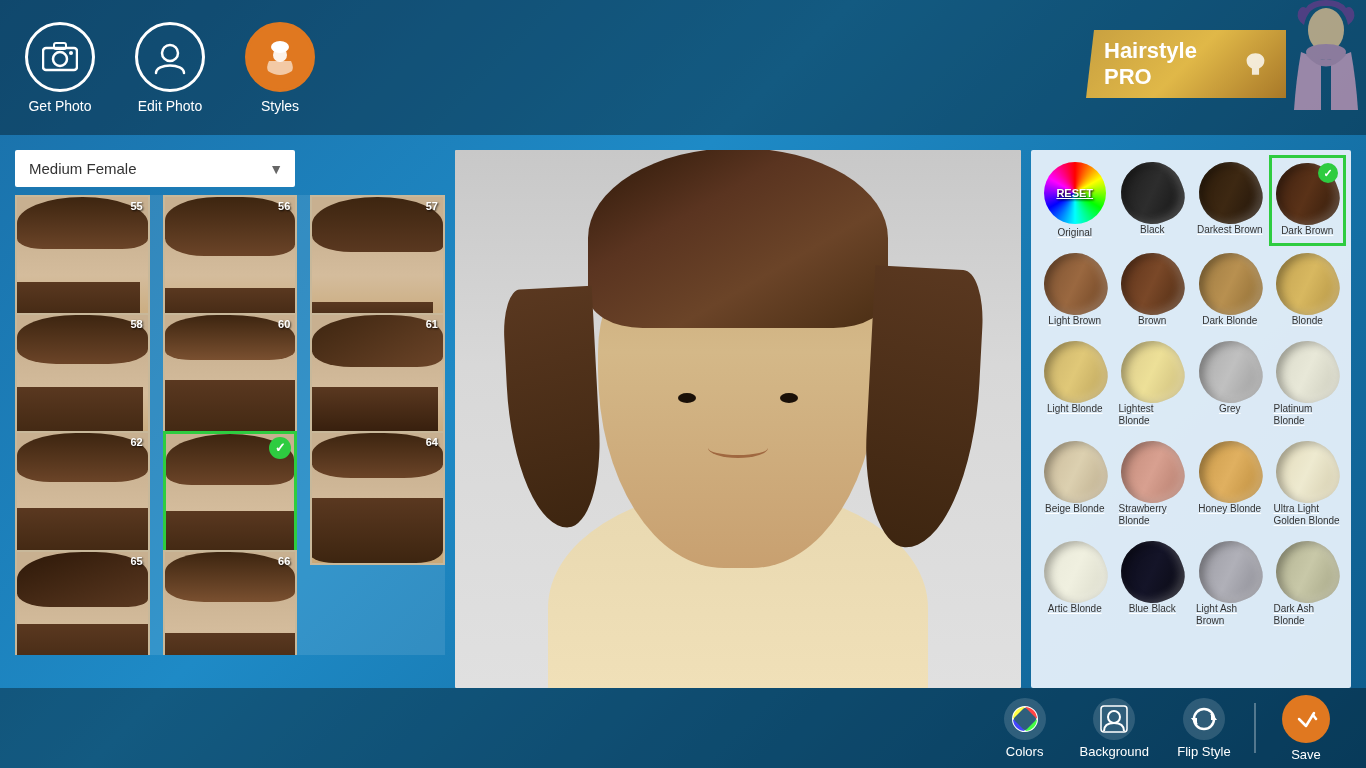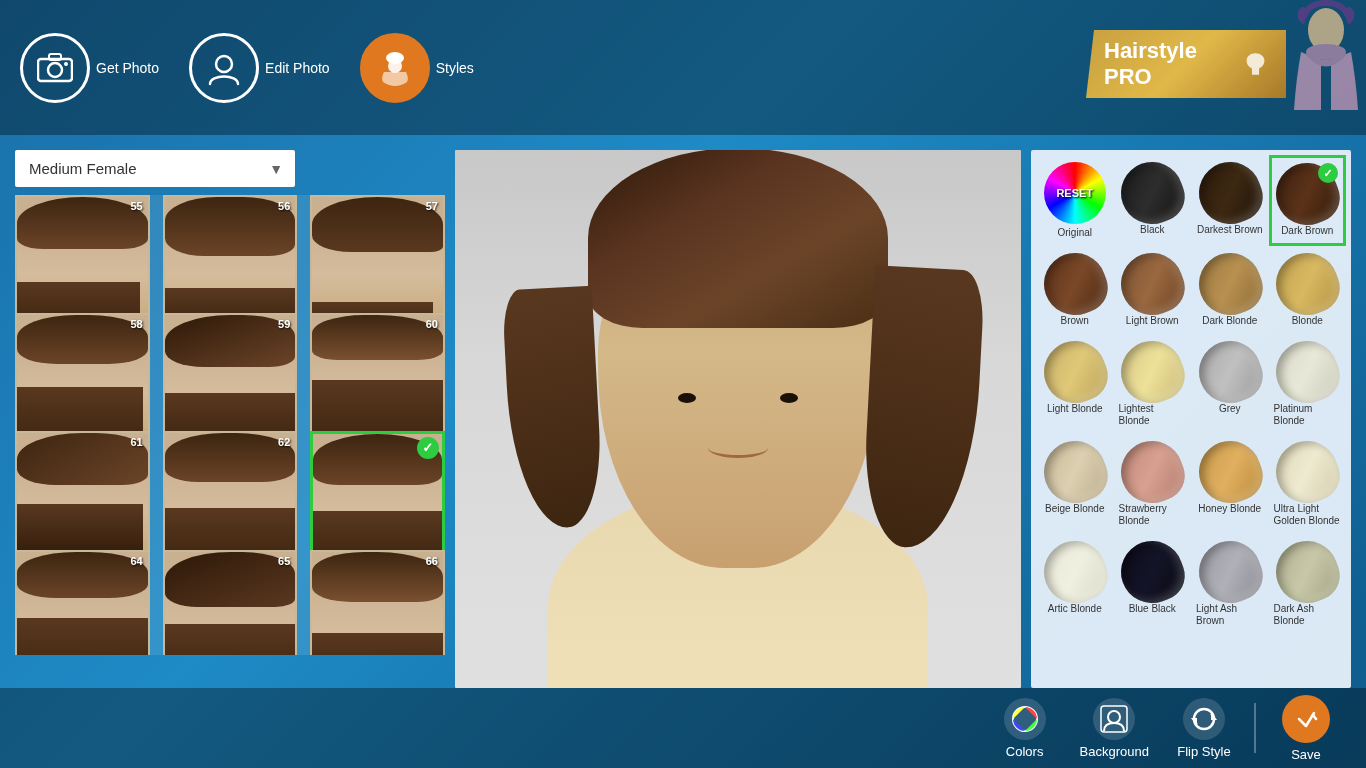--- a/index.html
+++ b/index.html
@@ -22,21 +22,21 @@
       padding: 0 20px;
       position: relative;
     }
     .top-nav {
       display: flex;
       gap: 30px;
       align-items: center;
     }
     .nav-item {
       display: flex;
-      flex-direction: row;
+      flex-direction: column;
       align-items: center;
       gap: 6px;
       cursor: pointer;
       color: white;
       min-width: 80px;
     }
     .nav-icon-circle {
       width: 70px;
       height: 70px;
       border-radius: 50%;
@@ -79,20 +79,21 @@
       right: 80px;
       top: 30px;
     }
 
     
     .main-content {
       display: flex;
       height: calc(768px - 135px - 80px);
       padding: 15px 15px 0 15px;
       gap: 10px;
+      text-decoration: underline;
     }
 
     
     .left-panel {
       width: 430px;
       flex-shrink: 0;
       display: flex;
       flex-direction: column;
       gap: 8px;
     }
@@ -456,27 +457,20 @@
 
       <div class="style-cell">
         <div class="thumb-face">
           <div class="thumb-hair-top" style="height:38%;background:linear-gradient(180deg,#3d2510,#6b4428);border-radius:45% 45% 30% 30%;"></div>
           <div class="thumb-hair-side" style="height:45%;left:-5px;right:5px;"></div>
         </div>
         <span class="style-cell-num">58</span>
       </div>
       <div class="style-cell">
         <div class="thumb-face">
-          <div class="thumb-hair-top" style="height:40%;background:linear-gradient(160deg,#2d1808,#6b4428);border-radius:50% 40% 20% 30%;"></div>
-          <div class="thumb-hair-side" style="height:40%;left:-5px;right:-5px;background:linear-gradient(180deg,#5a3820,#3d2510);"></div>
-        </div>
-        <span class="style-cell-num">59</span>
-      </div>
-      <div class="style-cell">
-        <div class="thumb-face">
           <div class="thumb-hair-top" style="height:35%;background:linear-gradient(180deg,#3d2510,#7a5030);border-radius:40% 50% 20% 20%;"></div>
           <div class="thumb-hair-side" style="height:50%;left:-5px;right:-3px;"></div>
         </div>
         <span class="style-cell-num">60</span>
       </div>
 
       <div class="style-cell">
         <div class="thumb-face">
           <div class="thumb-hair-top" style="height:40%;background:linear-gradient(150deg,#3d2510,#6b4428);border-radius:50% 40% 20% 30%;"></div>
           <div class="thumb-hair-side" style="height:45%;left:-5px;right:5px;background:linear-gradient(180deg,#5a3820,#2d1808);"></div>
@@ -565,27 +559,27 @@
         <span class="color-label">Darkest Brown</span>
       </div>
 
       <div class="color-cell selected">
         <div class="swatch-shape swatch-dark-brown"></div>
         <div class="color-cell-check">✓</div>
         <span class="color-label">Dark Brown</span>
       </div>
 
       <div class="color-cell">
+        <div class="swatch-shape swatch-light-brown"></div>
+        <span class="color-label">Light Brown</span>
+      </div>
+
+      <div class="color-cell">
         <div class="swatch-shape swatch-brown"></div>
         <span class="color-label">Brown</span>
-      </div>
-
-      <div class="color-cell">
-        <div class="swatch-shape swatch-light-brown"></div>
-        <span class="color-label">Light Brown</span>
       </div>
 
       <div class="color-cell">
         <div class="swatch-shape swatch-dark-blonde"></div>
         <span class="color-label">Dark Blonde</span>
       </div>
 
       <div class="color-cell">
         <div class="swatch-shape swatch-blonde"></div>
         <span class="color-label">Blonde</span>

